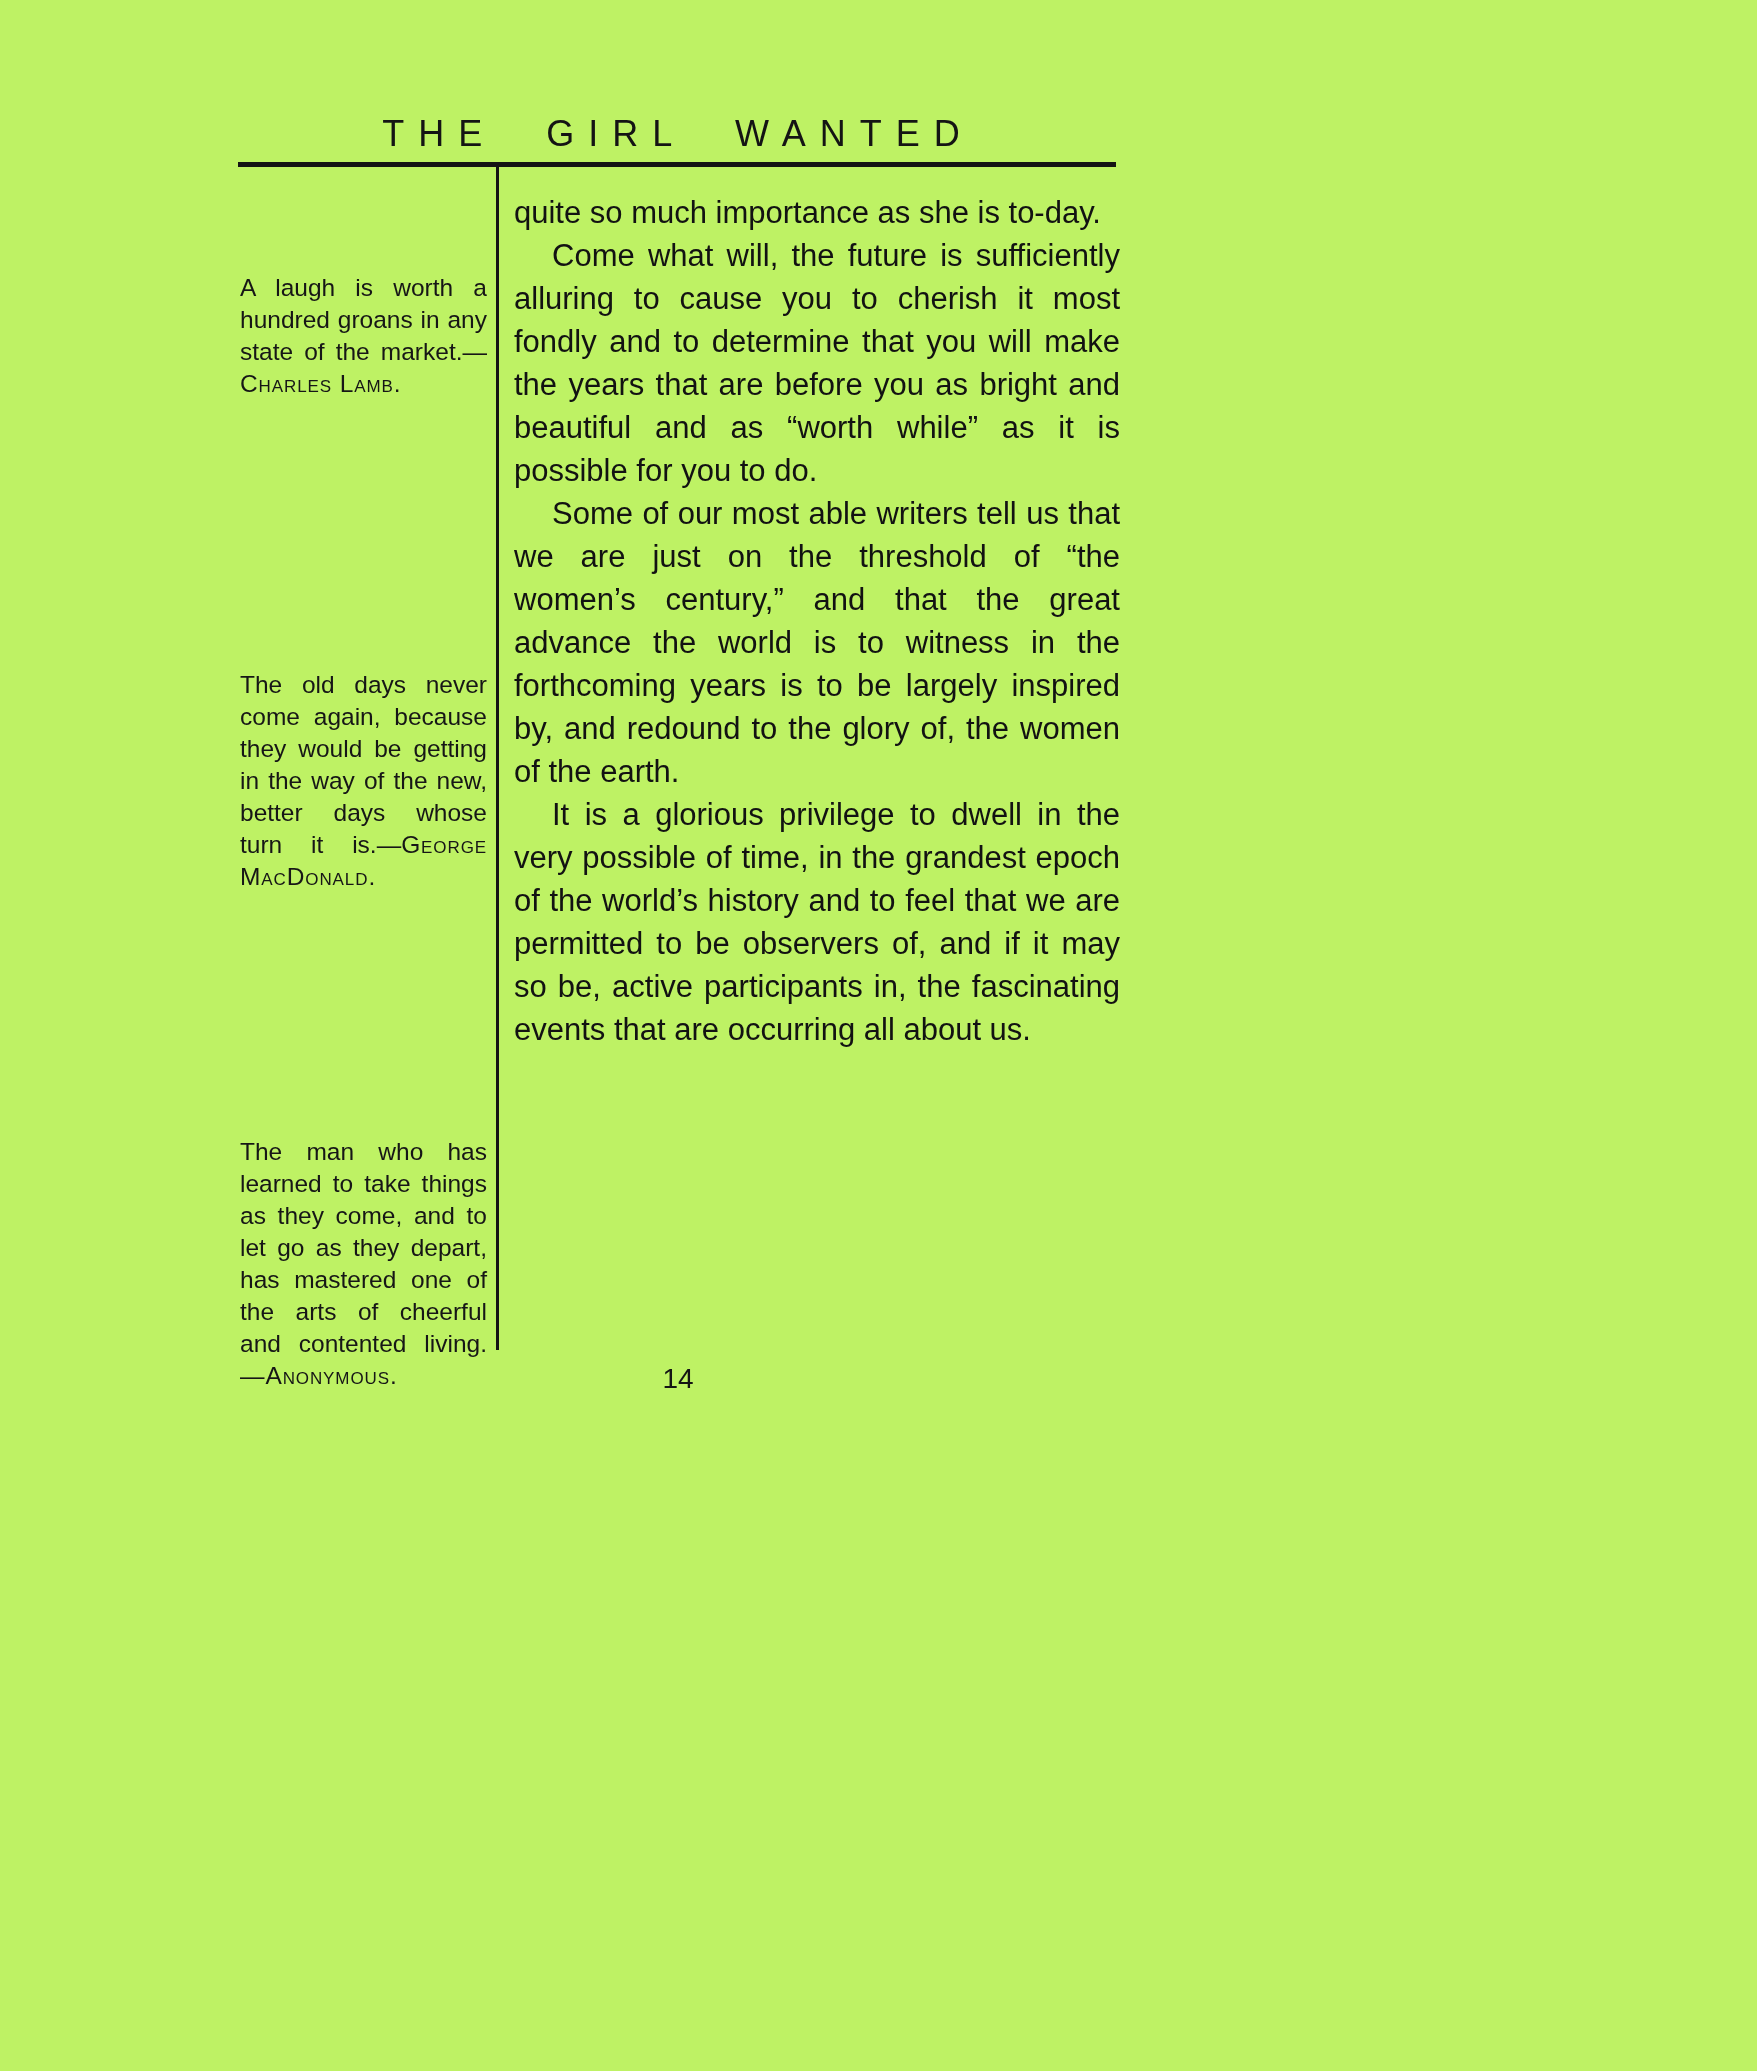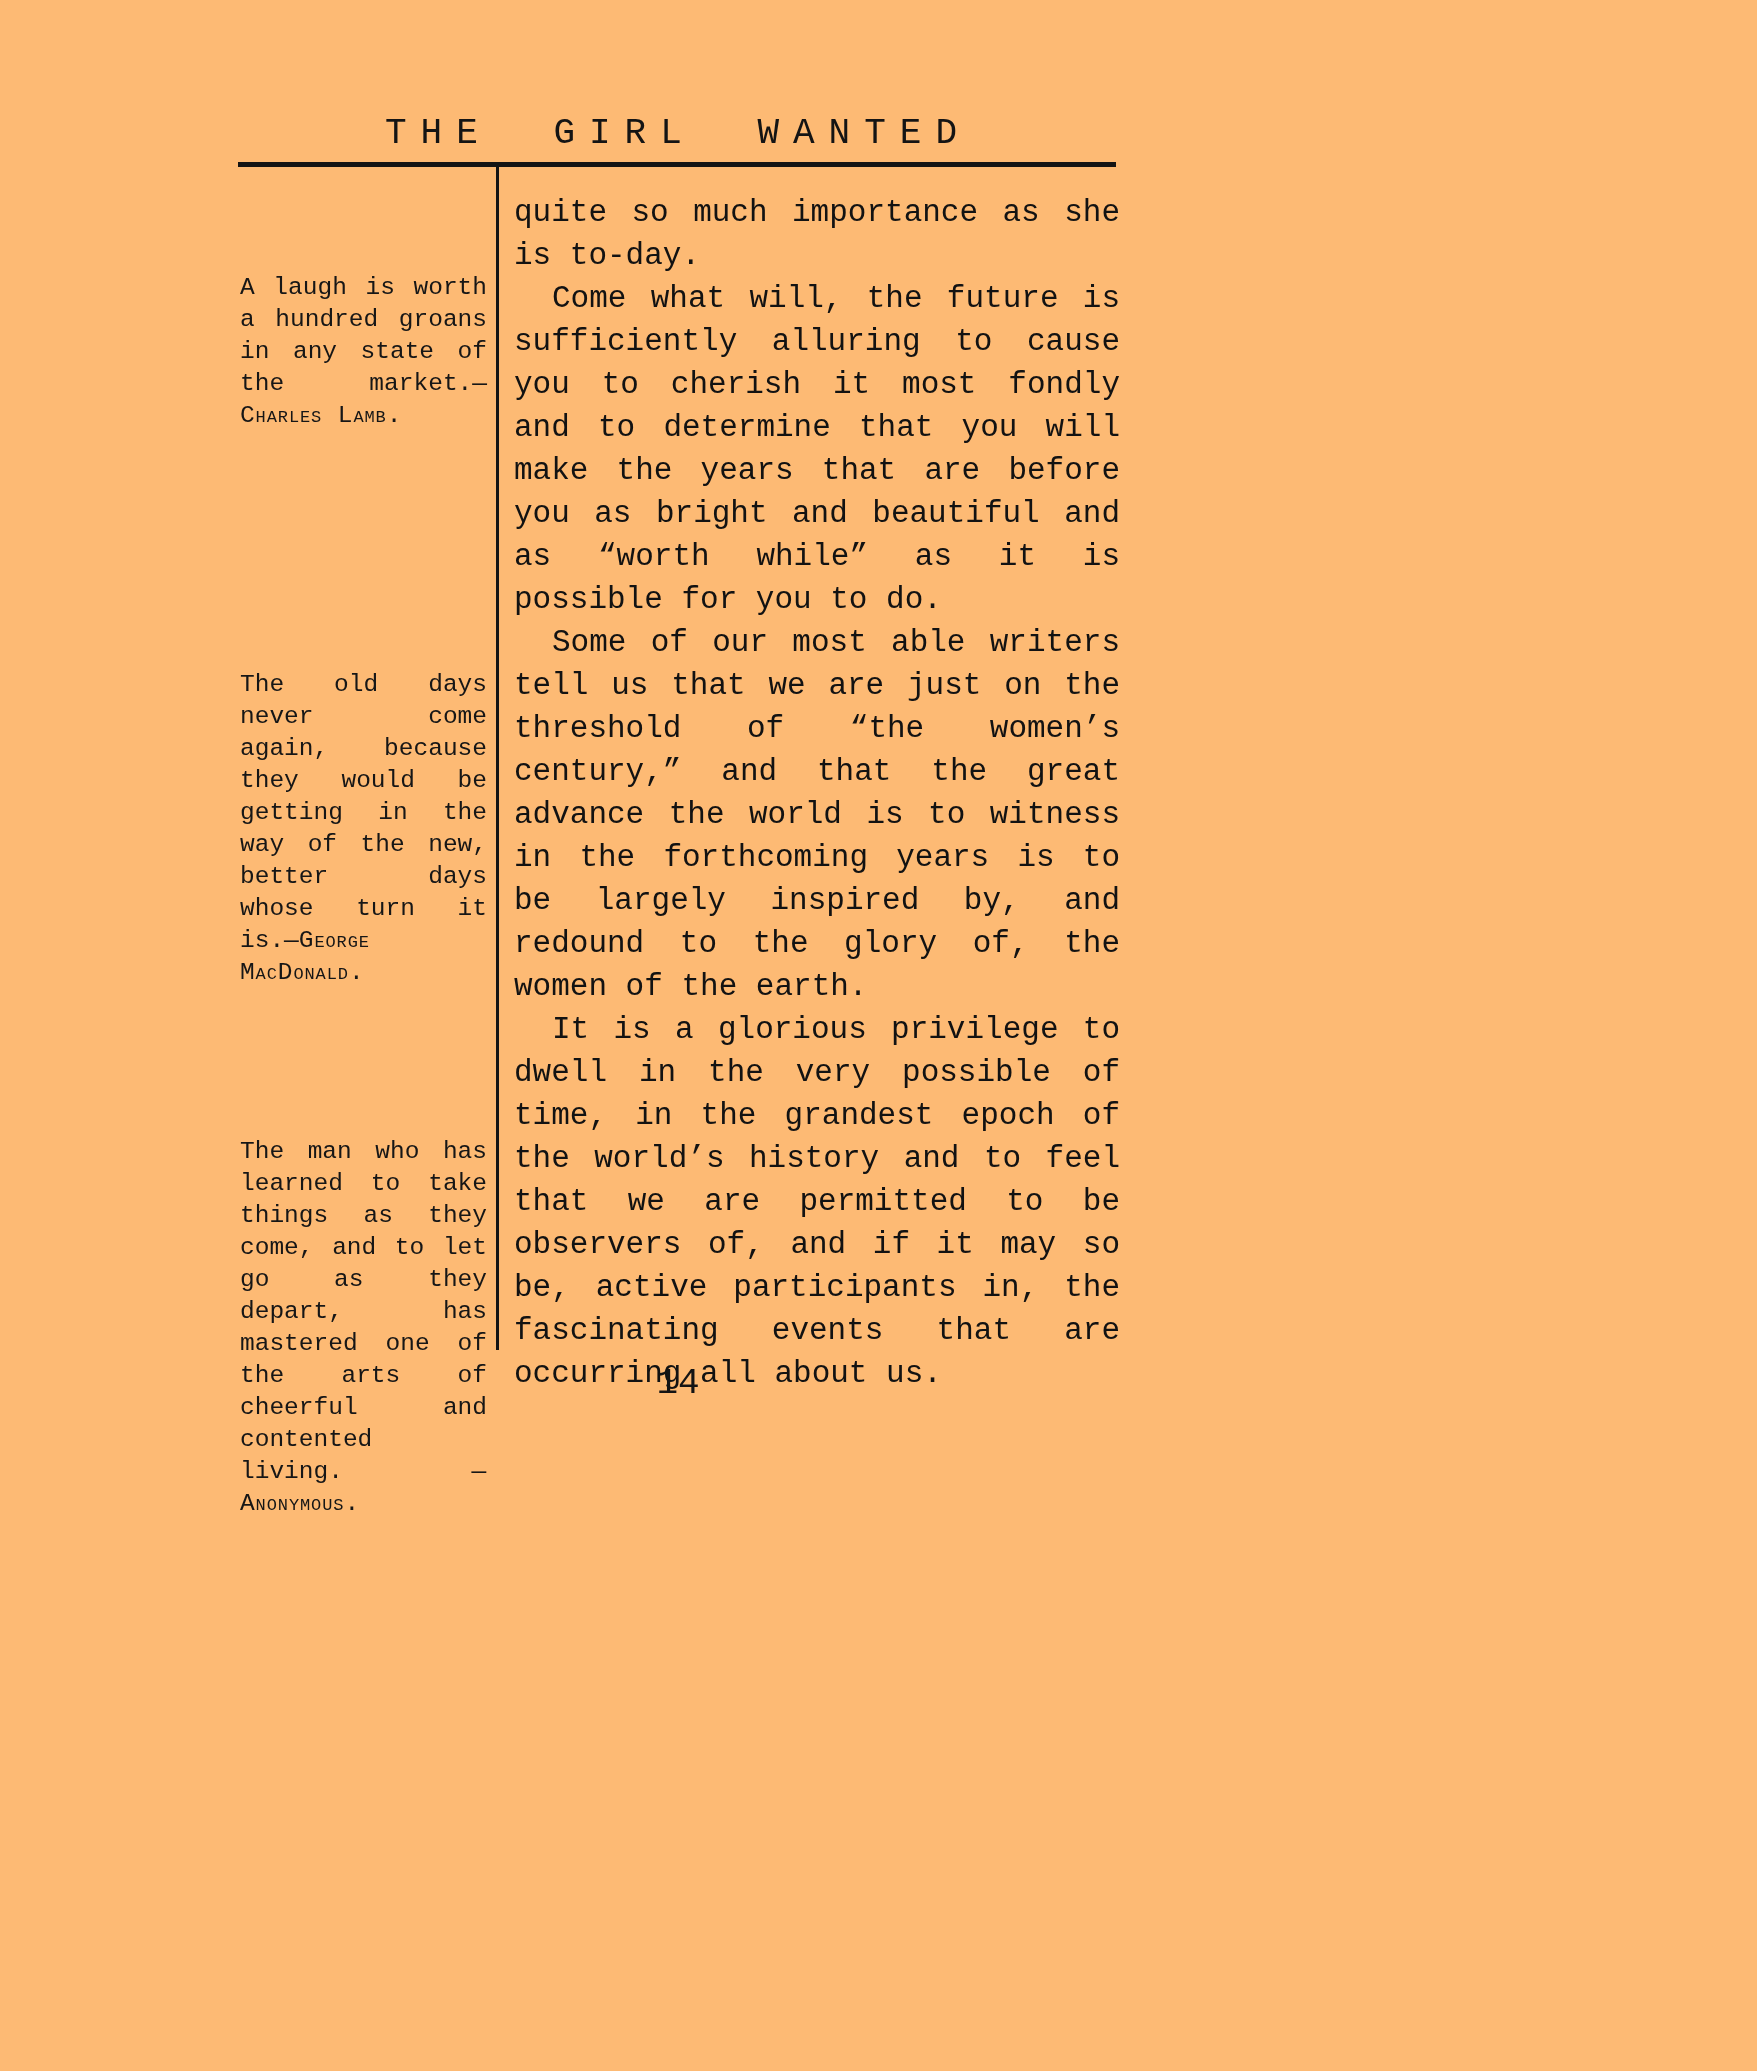--- a/index.html
+++ b/index.html
@@ -4,23 +4,23 @@
 <style>
   html, body {
     margin: 0;
     padding: 0;
     background: #ffffff;
   }
   .page {
     position: relative;
     width: 1757px;
     height: 2072px;
-    background: #fdba74;
+    background: #bef264;
     color: #131313;
-    font-family: Liberation Mono, monospace;
+    font-family: Liberation Sans, sans-serif;
     overflow: hidden;
   }
   .running-head {
     position: absolute;
     left: 240px;
     top: 113px;
     width: 876px;
     text-align: center;
     font-size: 36px;
     letter-spacing: 14px;
@@ -77,21 +77,21 @@
   }
   .main-col p.no-indent {
     text-indent: 0;
   }
   .page-number {
     position: absolute;
     left: 240px;
     top: 1363px;
     width: 876px;
     text-align: center;
-    font-size: 36px;
+    font-size: 28px;
     color: #141414;
   }
 </style>
 </head>
 <body>
 
 <div class="page">
 
   <div class="running-head">THE GIRL WANTED</div>
 

